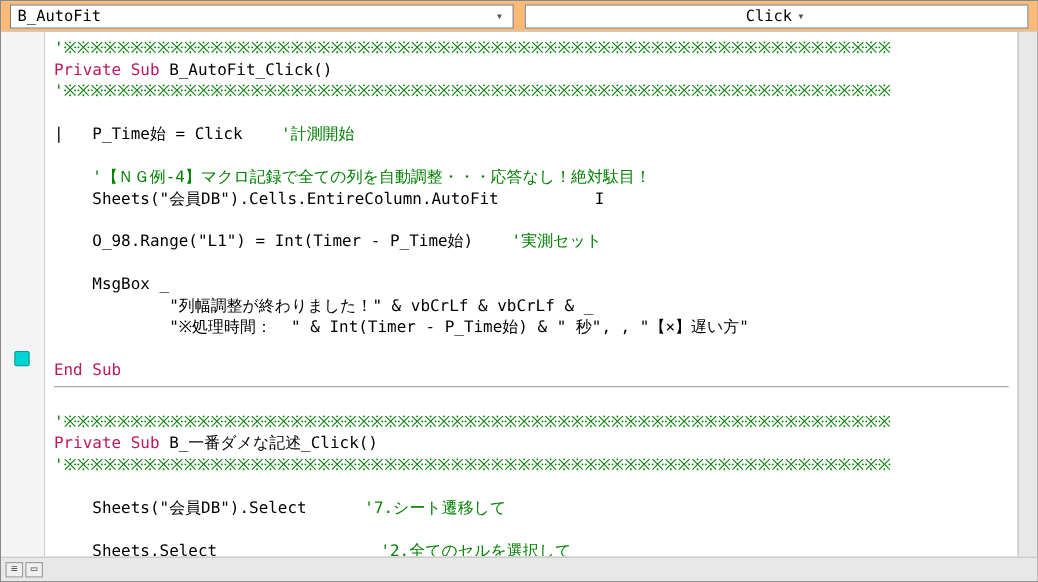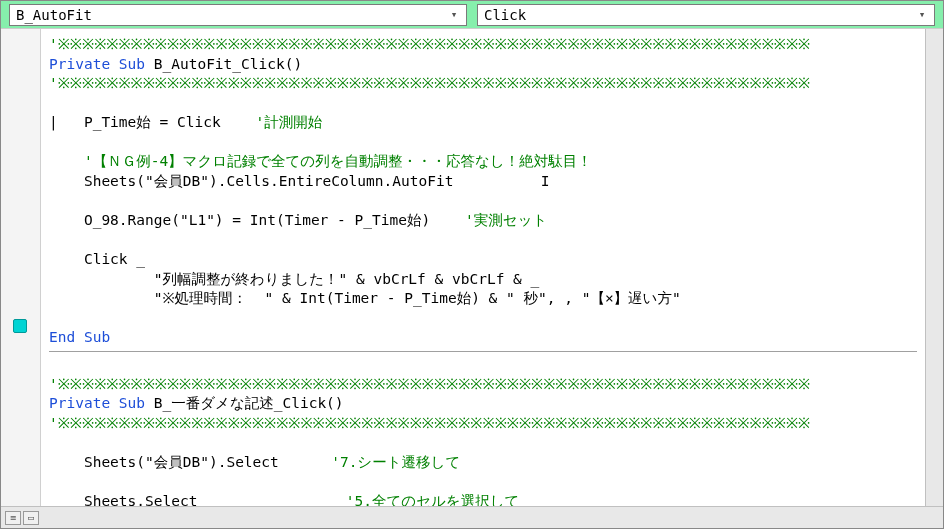--- a/index.html
+++ b/index.html
@@ -12,39 +12,39 @@
 .window {
   width: 944px;
   height: 529px;
   background: #ffffff;
   border: 1px solid #888;
   display: flex;
   flex-direction: column;
 }
 .toolbar {
   height: 28px;
-  background: #86efac;
+  background: #fdba74;
   display: flex;
   align-items: center;
   padding: 2px 8px;
   gap: 4px;
   border-bottom: 1px solid #ccc;
 }
 .combo {
   height: 22px;
   background: #ffffff;
   border: 1px solid #7a7a7a;
   display: flex;
   align-items: center;
   justify-content: space-between;
   padding: 0 4px 0 6px;
   font-size: 14px;
 }
 .combo-left { flex: 1; margin-right: 6px; max-width: 460px; }
-.combo-right { flex: 1; }
+.combo-right { flex: 1; justify-content: center; }
 .combo .arrow {
   width: 16px;
   text-align: center;
   color: #555;
   font-size: 11px;
 }
 .editor-wrap {
   flex: 1;
   display: flex;
   overflow: hidden;
@@ -69,21 +69,21 @@
   flex: 1;
   background: #ffffff;
   padding: 6px 8px;
   font-family: "MS Gothic", "Consolas", monospace;
   font-size: 14.5px;
   line-height: 1.35;
   overflow: hidden;
   white-space: pre;
   color: #000;
 }
-.kw { color: #1d4ed8; }
+.kw { color: #be185d; }
 .cm { color: #008000; }
 .hr-line {
   border: none;
   border-top: 1px solid #a0a0a0;
   margin: 3px 0;
 }
 .statusbar {
   height: 22px;
   background: #e8e8e8;
   border-top: 1px solid #c0c0c0;
@@ -134,33 +134,33 @@
 <span class="kw">Private Sub</span><span> B_AutoFit_Click()</span>
 <span class="cm">'※※※※※※※※※※※※※※※※※※※※※※※※※※※※※※※※※※※※※※※※※※※※※※※※※※※※※※※※※※※※※※</span>
 
 <span>|   P_Time始 = Click    </span><span class="cm">'計測開始</span>
 
 <span class="cm">    '【ＮＧ例-4】マクロ記録で全ての列を自動調整・・・応答なし！絶対駄目！</span>
 <span>    Sheets("会員DB").Cells.EntireColumn.AutoFit</span><span>          I</span>
 
 <span>    O_98.Range("L1") = Int(Timer - P_Time始)    </span><span class="cm">'実測セット</span>
 
-<span>    Click _</span>
+<span>    MsgBox _</span>
 <span>            "列幅調整が終わりました！" &amp; vbCrLf &amp; vbCrLf &amp; _</span>
 <span>            "※処理時間：  " &amp; Int(Timer - P_Time始) &amp; " 秒", , "【×】遅い方"</span>
 
 <span class="kw">End Sub</span>
 <hr class="hr-line">
 <span class="cm">'※※※※※※※※※※※※※※※※※※※※※※※※※※※※※※※※※※※※※※※※※※※※※※※※※※※※※※※※※※※※※※</span>
 <span class="kw">Private Sub</span><span> B_一番ダメな記述_Click()</span>
 <span class="cm">'※※※※※※※※※※※※※※※※※※※※※※※※※※※※※※※※※※※※※※※※※※※※※※※※※※※※※※※※※※※※※※</span>
 
 <span>    Sheets("会員DB").Select      </span><span class="cm">'7.シート遷移して</span>
 
-<span>    Sheets.Select                 </span><span class="cm">'5.全てのセルを選択して</span>
+<span>    Sheets.Select                 </span><span class="cm">'2.全てのセルを選択して</span>
 
 
 
 </div>
 
     <div class="scrollbar-right"></div>
   </div>
 
   <div class="statusbar">
     <div class="sb-btn">≡</div>

